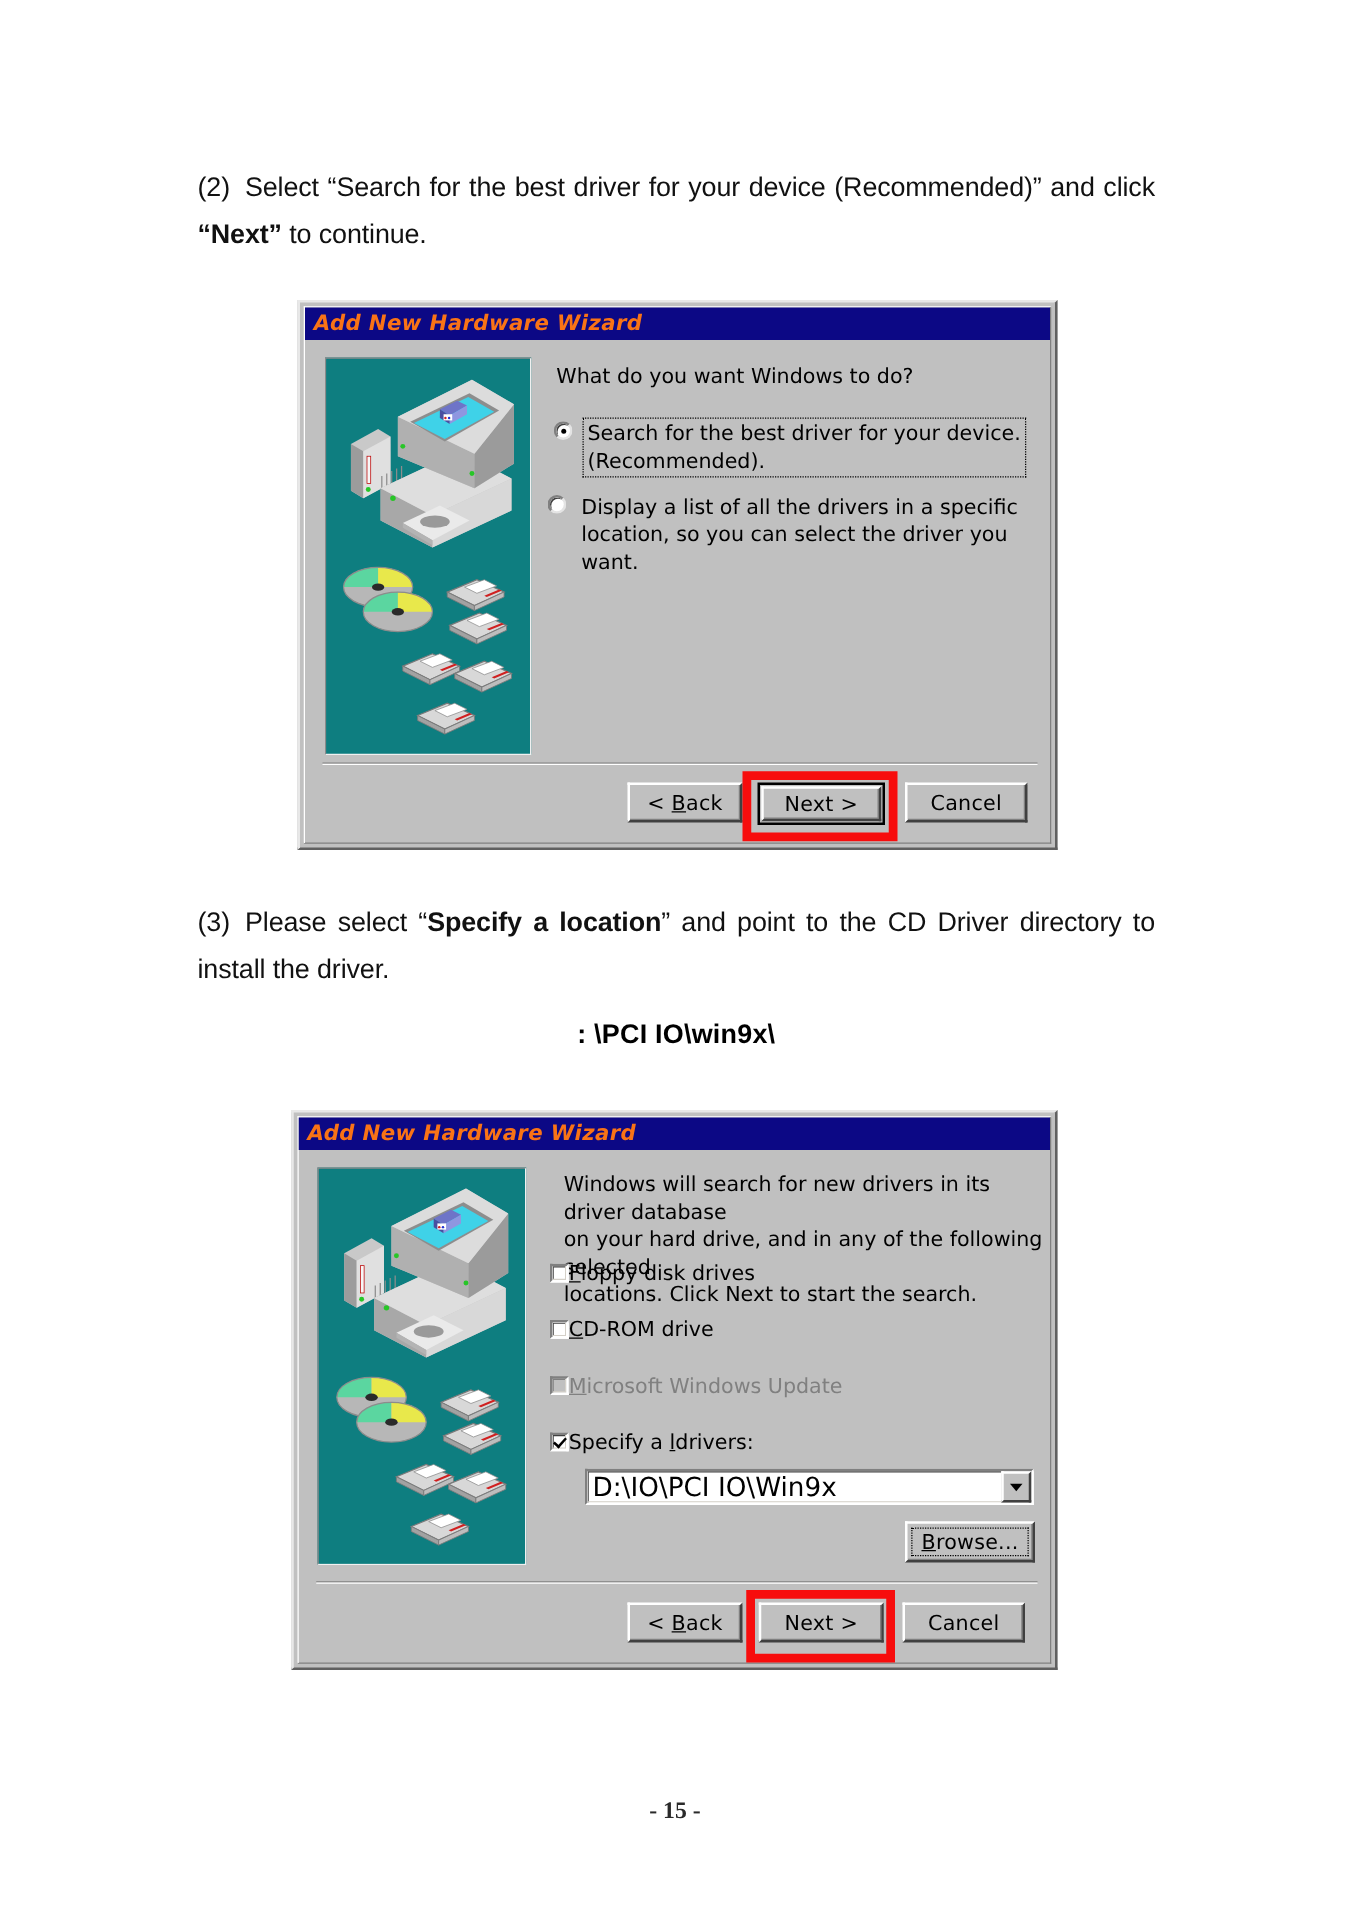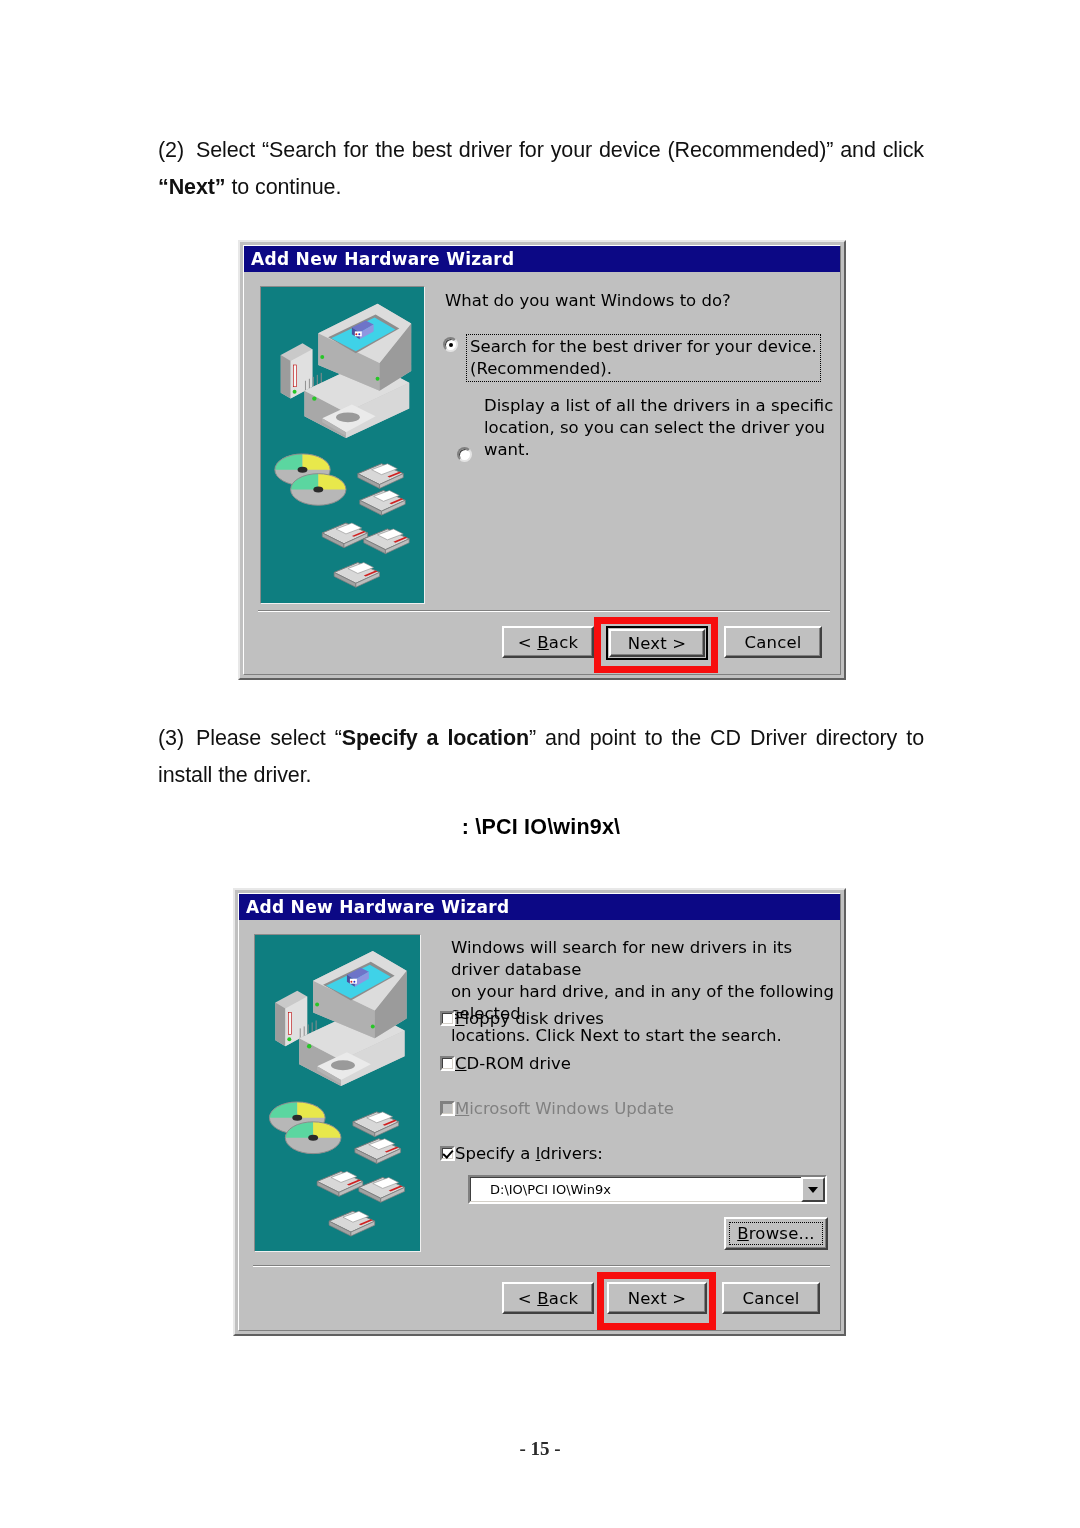--- a/index.html
+++ b/index.html
@@ -74,28 +74,29 @@
     border-bottom: 1px solid #808080;
     box-sizing: border-box;
   }
   .title-bar {
     position: absolute;
     left: 4px;
     right: 4px;
     top: 4px;
     height: 26px;
     background: #0c0885;
-    color: #ffffff;
+    color: #f97316;
     font-size: 17px;
     font-weight: bold;
     letter-spacing: 0.3px;
     display: flex;
     align-items: center;
     padding-left: 7px;
     box-sizing: border-box;
+    font-style: italic;
   }
 
   
   .illus {
     position: absolute;
     background: #0e7e80;
     border-top: 1px solid #8a8a8a;
     border-left: 1px solid #8a8a8a;
     border-right: 1px solid #f0f0f0;
     border-bottom: 1px solid #f0f0f0;
@@ -187,22 +188,22 @@
     border-left: 2px solid #808080;
     border-right: 2px solid #ffffff;
     border-bottom: 2px solid #ffffff;
     box-shadow: inset -1px -1px 0 #d4d0c8, inset 1px 1px 0 #404040;
     box-sizing: border-box;
     display: flex;
     align-items: center;
   }
   .combo-value {
     flex: 1;
-    font-size: 13px;
-    padding-left: 20px;
+    font-size: 21px;
+    padding-left: 4px;
     color: #000;
     white-space: nowrap;
     overflow: hidden;
   }
   .combo-arrow {
     width: 24px;
     height: 100%;
     background: #c0c0c0;
     border-top: 2px solid #ffffff;
     border-left: 2px solid #ffffff;
@@ -407,21 +408,21 @@
   <div class="dlg-text" style="left:205px; top:48px; width:380px;">What do you want Windows to do?</div>
 
   <div class="radio-row" style="left:203px; top:93px; width:385px;">
     <span class="radio checked"></span>
     <span class="radio-label focus-dotted">
       <span>Search for the best driver for your device.</span><br>
       <span>(Recommended).</span>
     </span>
   </div>
 
-  <div class="radio-row" style="left:217px; top:152px; width:385px;align-items:flex-end;">
+  <div class="radio-row" style="left:198px; top:152px; width:385px;">
     <span class="radio"></span>
     <span class="radio-label">
       <span>Display a list of all the drivers in a specific</span><br>
       <span>location, so you can select the driver you want.</span>
     </span>
   </div>
 
   <div class="groove" style="left:18px; top:368px; width:572px;"></div>
 
   <div class="btn" style="left:262px; top:384px; width:92px; height:32px;">

